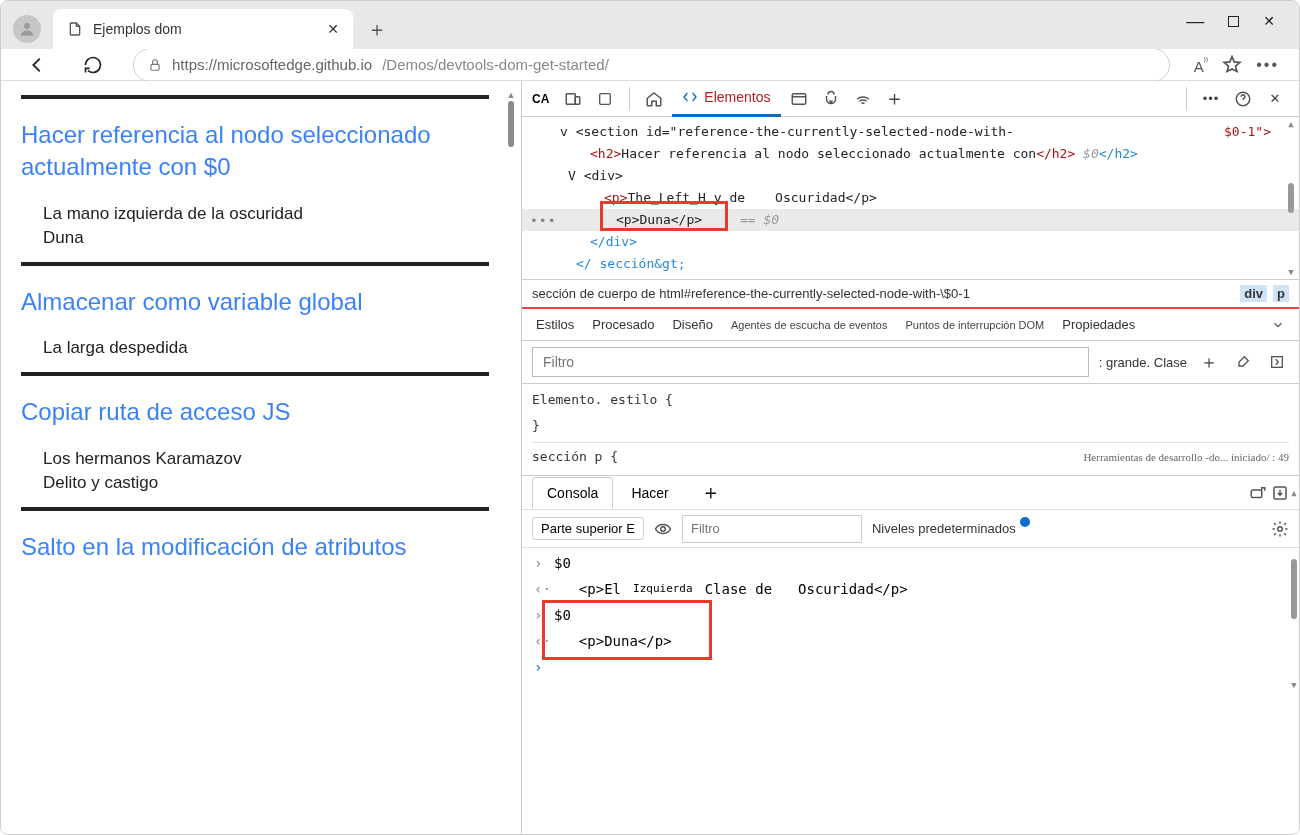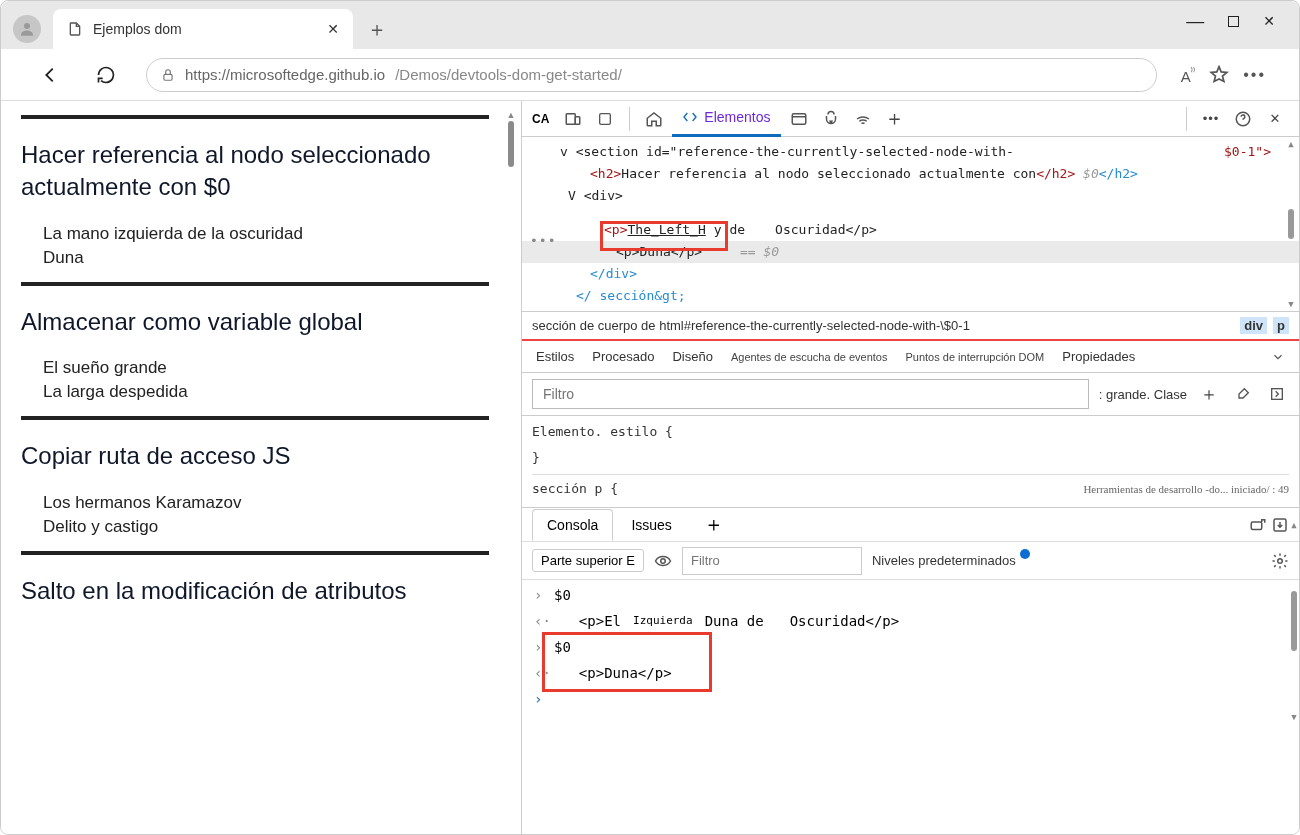--- a/index.html
+++ b/index.html
@@ -14,48 +14,48 @@
 .tab .favicon { width: 16px; height: 16px; }
 .tab-title { font-size: 14px; color: #333; flex: 1; }
 .tab .close { font-size: 14px; color: #333; }
 .newtab { width: 36px; height: 36px; display: flex; align-items: center; justify-content: center; font-size: 20px; color: #555; margin-left: 6px; margin-bottom: 2px; }
 .win-controls { position: absolute; right: 6px; top: 0; height: 40px; display: flex; align-items: center; gap: 24px; padding-right: 18px; }
 .win-controls span { font-size: 14px; color: #222; }
 .win-box { width: 11px; height: 11px; border: 1px solid #222; display: inline-block; }
 .win-x { font-size: 18px; }
 
 
-.addrbar { height: 52px; background: #fff; border-bottom: 1px solid #ddd; display: flex; align-items: center; padding: 0 33px; gap: 24px; }
+.addrbar { height: 32px; background: #fff; border-bottom: 1px solid #ddd; display: flex; align-items: center; padding: 0 20px; gap: 24px; }
 .nav-btn { width: 32px; height: 32px; display: flex; align-items: center; justify-content: center; color: #333; }
 .url-box { flex: 1; height: 34px; border: 1px solid #ccc; border-radius: 17px; display: flex; align-items: center; padding: 0 14px; gap: 10px; font-size: 15px; color: #666; }
 .url-box .lock { color: #777; font-size: 14px; }
 .url-box .secure { color: #666; }
 .url-box .path { color: #888; }
 .addr-icons { display: flex; align-items: center; gap: 14px; }
 
 
 .content { flex: 1; display: flex; overflow: hidden; }
 
 
 .page-pane { width: 520px; background: #fff; position: relative; overflow-y: hidden; padding: 0 20px 0 20px; }
 .page-inner { padding-right: 12px; }
 .page-inner hr { border: none; border-top: 4px solid #222; margin: 14px 0 20px 0; }
-.page-inner h2 { font-size: 24px; font-weight: 400; color: #0f172a; margin-bottom: 20px; line-height: 1.35; }
+.page-inner h2 { font-size: 24px; font-weight: 400; color: #3b82f6; margin-bottom: 20px; line-height: 1.35; }
 .page-inner p { font-size: 17px; color: #222; margin-left: 22px; margin-bottom: 4px; }
 .page-scroll-track { position: absolute; right: 4px; top: 8px; bottom: 8px; width: 12px; }
 .page-scroll-thumb { width: 6px; height: 46px; background: #8a8a8a; border-radius: 3px; margin-left: 3px; }
 .page-scroll-up, .page-scroll-down { width:12px; height:12px; display:flex; align-items:center; justify-content:center; color:#888; font-size:9px; }
 
 
 .devtools { flex: 1; display: flex; flex-direction: column; border-left: 1px solid #ccc; background: #fff; font-size: 13px; }
 .dt-tabbar { height: 36px; border-bottom: 1px solid #ccc; display: flex; align-items: center; padding: 0 10px; gap: 4px; position: relative; }
 .dt-tabbar .lang { font-weight: 600; font-size: 12px; margin-right: 6px; }
 .dt-tabbar .ticon { width: 28px; height: 28px; display: flex; align-items: center; justify-content: center; color: #444; }
 .dt-tab { height: 36px; display: flex; align-items: center; gap: 6px; padding: 0 10px; font-size: 14px; color: #333; }
-.dt-tab.active { border-bottom: 3px solid #0f6cbd; color: #6d28d9; background:#fff; }
+.dt-tab.active { border-bottom: 3px solid #0f6cbd; color: #b91c1c; background:#fff; }
 .dt-tabbar .spacer { flex: 1; }
 .dt-tabbar .divider { width: 1px; height: 24px; background: #ccc; margin: 0 6px; }
 
 
 .dom-tree { position: relative; font-family: Consolas, monospace; font-size: 13px; padding: 4px 0 4px 38px; overflow:hidden; }
 .dom-tree .ln { white-space: pre; line-height: 22px; color: #333; }
 .pk { color: #a31515; }
 .tx { color: #222; }
 .ref { color: #999; font-style: italic; }
 .cl { color: #268bd2; }
@@ -165,21 +165,20 @@
 <div class="content">
 
   <div class="page-pane">
     <div class="page-inner">
       <hr>
       <h2>Hacer referencia al nodo seleccionado actualmente con $0</h2>
       <p>La mano izquierda de la oscuridad</p>
       <p>Duna</p>
       <hr>
       <h2>Almacenar como variable global</h2>
-      <p>El sueño grande</p>
       <p>La larga despedida</p>
       <hr>
       <h2>Copiar ruta de acceso JS</h2>
       <p>Los hermanos Karamazov</p>
       <p>Delito y castigo</p>
       <hr>
       <h2>Salto en la modificación de atributos</h2>
     </div>
     <div class="page-scroll-track">
       <div class="page-scroll-up">▲</div>
@@ -241,21 +240,21 @@
           </svg>
         </span>
       <span class="ticon">✕</span>
     </div>
 
     <div class="dom-tree">
       <span class="dots">•••</span>
       <div class="ln"><span class="tx">v &lt;section id="reference-the-currently-selected-node-with-</span><span style="position:absolute; right:28px;" class="badge-end">$0-1"&gt;</span></div>
       <div class="ln" style="padding-left:30px;"><span class="pk">&lt;h2&gt;</span><span class="tx">Hacer referencia al nodo seleccionado actualmente con</span><span class="pk">&lt;/h2&gt;</span> <span class="ref">$0</span><span class="cl">&lt;/h2&gt;</span></div>
       <div class="ln" style="padding-left:8px;"><span class="tx">V &lt;div&gt;</span></div>
-      <div class="ln" style="padding-left:44px;margin-top:12px;"><span class="pk">&lt;p&gt;</span><span class="tx" style="text-decoration:underline;">The_Left_H</span><span class="tx" style="padding-left:8px;">y de</span><span class="tx" style="padding-left:30px;">Oscuridad&lt;/p&gt;</span></div>
+      <div class="ln" style="padding-left:44px;"><span class="pk">&lt;p&gt;</span><span class="tx" style="text-decoration:underline;">The_Left_H</span><span class="tx" style="padding-left:8px;">y de</span><span class="tx" style="padding-left:30px;">Oscuridad&lt;/p&gt;</span></div>
       <div class="ln" style="padding-left:56px; background:#eaeaea; margin-left:-38px; padding-left:94px;"><span class="tx">&lt;p&gt;Duna&lt;/p&gt;</span> <span class="ref" style="padding-left:30px;">== $0</span></div>
       <div class="ln" style="padding-left:30px;"><span class="cl">&lt;/div&gt;</span></div>
       <div class="ln" style="padding-left:16px;"><span class="cl">&lt;/ sección&amp;gt;</span></div>
       <div class="highlight-box" style="left:78px; top:84px; width:128px; height:30px;"></div>
       <div class="dom-scroll">
           <span style="font-size:9px;color:#888;">▲</span>
           <div class="thumb"></div>
           <span style="font-size:9px;color:#888;">▼</span>
         </div>
     </div>
@@ -306,21 +305,21 @@
       <div class="rule"><span>}</span></div>
       <div class="rule" style="border-top:1px solid #ddd; padding-top:4px;">
         <span>sección p {</span>
         <span class="origin">Herramientas de desarrollo -do... iniciado/ : 49</span>
       </div>
     </div>
 
     <div class="drawer">
       <div class="drawer-tabs">
         <span class="drawer-tab active">Consola</span>
-        <span class="drawer-tab">Issues</span>
+        <span class="drawer-tab">Hacer</span>
         <span class="drawer-tab" style="font-size:20px;">＋</span>
         <span style="flex:1;"></span>
         <span class="ticon">
             <svg width="18" height="18" viewBox="0 0 24 24" fill="none" stroke="#555" stroke-width="2">
               <rect x="3" y="8" width="14" height="10" rx="2"></rect>
               <path d="M17 8V5h4v4"></path>
             </svg>
           </span>
         <span class="ticon">
             <svg width="18" height="18" viewBox="0 0 24 24" fill="none" stroke="#555" stroke-width="2">
@@ -349,21 +348,21 @@
       </div>
       <div class="console-body">
         <div class="row">
             <span class="chev">›</span>
             <span>$0</span>
           </div>
         <div class="row">
             <span class="ret">‹·</span>
           <span class="seg" style="padding-left:20px;">&lt;p&gt;El</span>
           <span class="seg" style="font-size:11px;">Izquierda</span>
-          <span class="seg">Duna de</span>
+          <span class="seg">Clase de</span>
           <span class="seg" style="padding-left:16px;">Oscuridad&lt;/p&gt;</span>
         </div>
         <div class="row">
             <span class="chev">›</span>
             <span>$0</span>
           </div>
         <div class="row">
             <span class="ret">‹·</span>
             <span style="padding-left:20px;">&lt;p&gt;Duna&lt;/p&gt;</span>
           </div>

